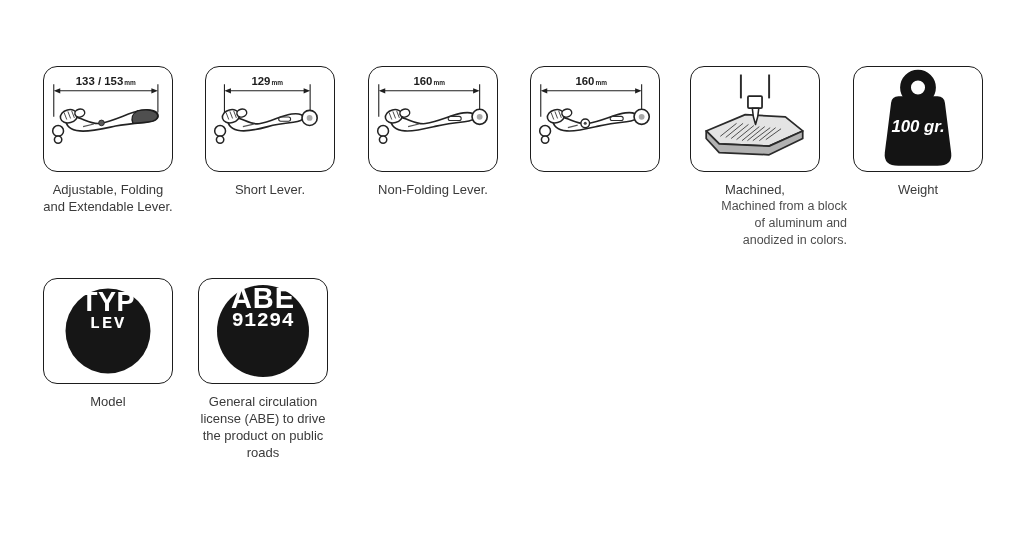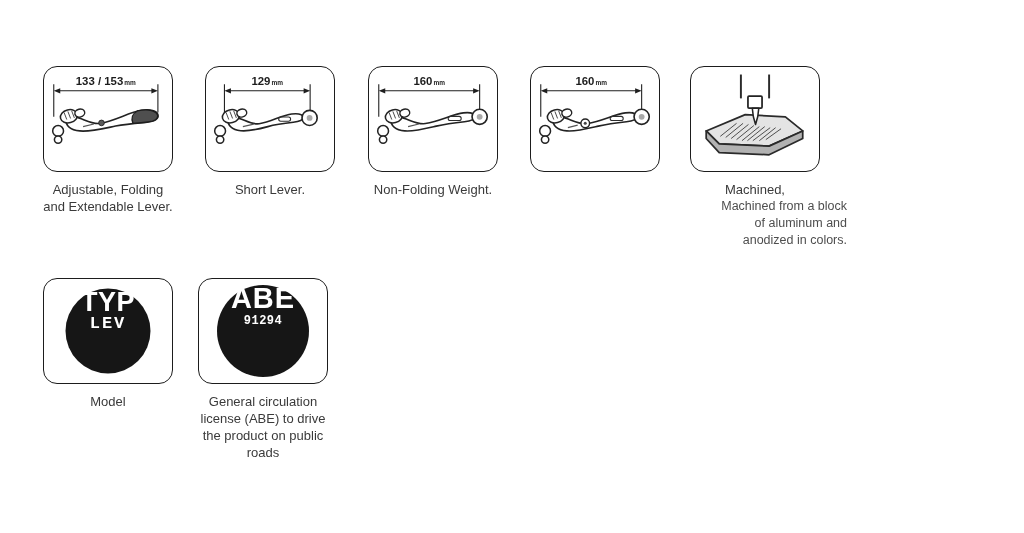--- a/index.html
+++ b/index.html
@@ -15,21 +15,21 @@
         color:#4e4e4e;line-height:17px;white-space:pre-line;}
   .badge{position:absolute;left:50%;top:50%;transform:translate(-50%,-50%);
          background:#161616;border-radius:50%;color:#ffffff;display:flex;flex-direction:column;
          align-items:center;justify-content:flex-start;font-weight:700;}
   .b85{width:85px;height:85px;}
   .b92{width:92px;height:92px;}
   .b88{width:88px;height:88px;}
   .badge-l1{font-size:27px;line-height:26px;letter-spacing:.5px;}
   .badge-l2{font-size:17px;line-height:17px;letter-spacing:2px;font-family:Liberation Mono, monospace;}
   .abe .badge-l1{font-size:29px;line-height:26px;letter-spacing:1px;}
-  .abe .badge-l2{font-size:12px;line-height:20px;letter-spacing:.5px;}
+  .abe .badge-l2{font-size:20px;line-height:20px;letter-spacing:.5px;}
   .tuv .badge-l1{font-size:28px;line-height:28px;letter-spacing:.5px;}
   text{font-family:"Liberation Sans","DejaVu Sans",sans-serif;}
 </style>
 </head>
 <body>
 
 <div class="stage">
 
   <div class="cell" style="left:43px;top:66px;">
     <div class="card">
@@ -111,21 +111,21 @@
         <circle cx="13" cy="65" r="3.4" fill="#fff" stroke="#232323" stroke-width="1.4"></circle>
         <ellipse cx="23" cy="43.5" rx="8" ry="6" fill="#fff" stroke="#232323" stroke-width="1.4" transform="rotate(-14 23 43.5)"></ellipse>
         <ellipse cx="33" cy="40.5" rx="4.6" ry="3.6" fill="#fff" stroke="#232323" stroke-width="1.3" transform="rotate(-14 33 40.5)"></ellipse>
         <g stroke="#444" stroke-width="0.9">
           <line x1="18.5" y1="40" x2="21" y2="46.5"></line>
           <line x1="22" y1="39" x2="24.5" y2="45.5"></line>
           <line x1="25.5" y1="38.5" x2="28" y2="45"></line>
         </g>
       </svg>
     </div>
-    <div class="caption">Non-Folding Weight.</div>
+    <div class="caption">Non-Folding Lever.</div>
   </div>
 
   <div class="cell" style="left:530px;top:66px;">
     <div class="card">
       <svg viewBox="0 0 118 92">
         <g stroke="#1f1f1f" stroke-width="1">
           <line x1="9" y1="14" x2="9" y2="44"></line>
           <line x1="102" y1="14" x2="102" y2="41"></line>
           <line x1="14" y1="20" x2="97" y2="20"></line>
         </g>
@@ -173,20 +173,30 @@
         <rect x="52.5" y="25" width="13" height="11" rx="1" fill="#ffffff" stroke="#232323" stroke-width="1.6"></rect>
         <polygon points="56.5,36 62.5,36 61.5,44 59.5,51 57.5,44" fill="#ffffff" stroke="#232323" stroke-width="1.4" stroke-linejoin="round"></polygon>
       </svg>
     </div>
     <div class="caption">Machined,</div>
     <div class="desc">Machined from a block
 of aluminum and
 anodized in colors.</div>
   </div>
 
+  <div class="cell" style="left:853px;top:66px;">
+    <div class="card">
+      <svg viewBox="0 0 118 92">
+        <circle cx="59" cy="17" r="11.5" fill="none" stroke="#141414" stroke-width="10"></circle>
+        <path d="M41,25 L77,25 Q83,25 83.8,31 L89.6,77 Q91,89 77,89 L41,89 Q27,89 28.4,77 L34.2,31 Q35,25 41,25 Z" fill="#141414"></path>
+        <text x="59" y="58" text-anchor="middle" font-size="15.5" font-weight="bold" font-style="italic" fill="#ffffff">100 gr.</text>
+      </svg>
+    </div>
+    <div class="caption">Weight</div>
+  </div>
 
   <div class="cell" style="left:43px;top:278px;">
     <div class="card">
       <div class="badge b85">
         <div class="badge-l1">TYP</div>
         <div class="badge-l2">LEV</div>
       </div>
     </div>
     <div class="caption">Model</div>
   </div>

